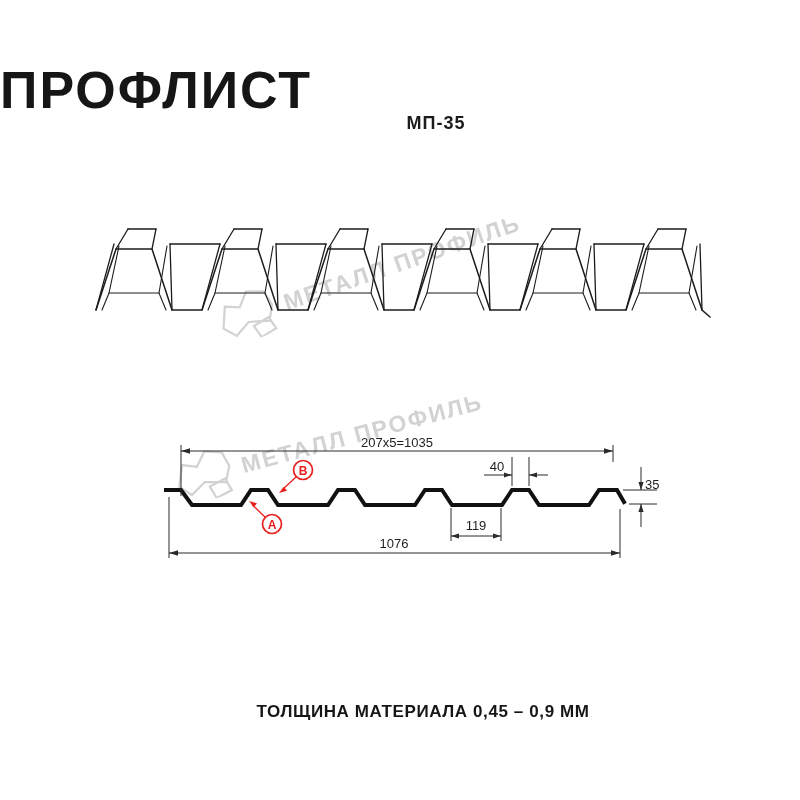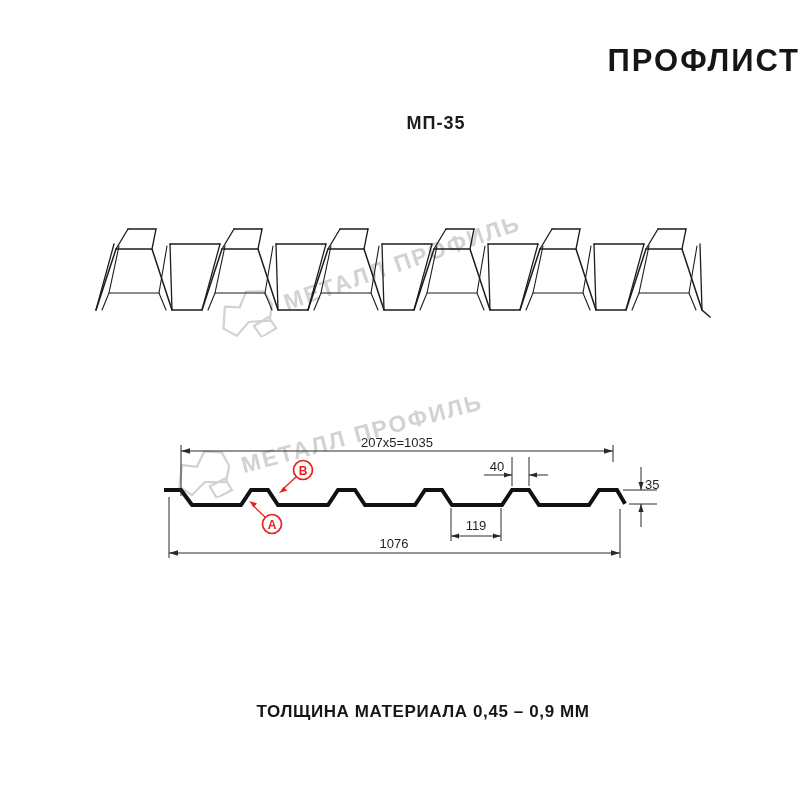--- a/index.html
+++ b/index.html
@@ -1,22 +1,22 @@
 <!DOCTYPE html>
 <html><head>
 <meta charset="utf-8">
 <style>
   html,body{margin:0;padding:0;background:#ffffff;}
   #stage{
     position:relative;width:800px;height:800px;background:#ffffff;overflow:hidden;
     font-family:"Liberation Sans", sans-serif;color:#1a1a1a;
   }
   .page-title{
-    position:absolute;top:43px;left:0;width:800px;text-align:right;
-    font-size:31px;font-weight:bold;letter-spacing:2px;color:#161616;
+    position:absolute;top:60px;left:0;width:800px;text-align:left;
+    font-size:52px;font-weight:bold;letter-spacing:2px;color:#161616;
   }
   .page-subtitle{
     position:absolute;top:113px;left:0;width:800px;text-align:center;
     font-size:18px;font-weight:bold;letter-spacing:1px;color:#1c1c1c;margin-left:36px;
   }
   .page-footer{
     position:absolute;top:702px;left:0;width:800px;text-align:center;
     font-size:17px;font-weight:bold;letter-spacing:0.6px;color:#161616;padding-left:23px;
   }
   .wm{

